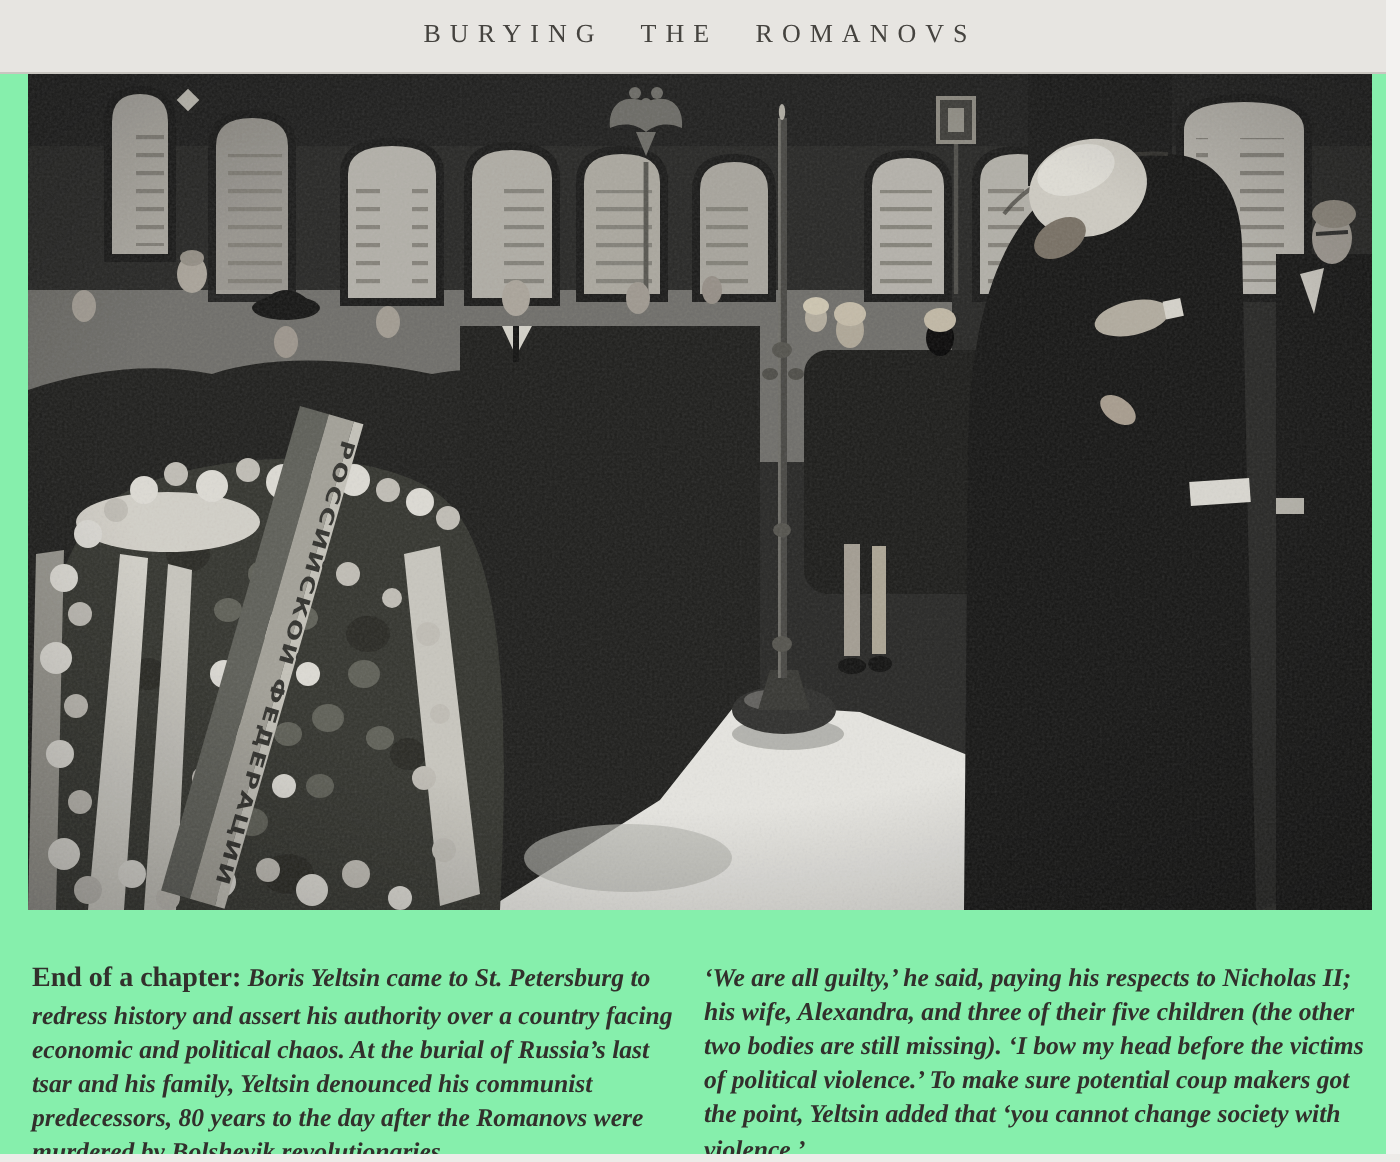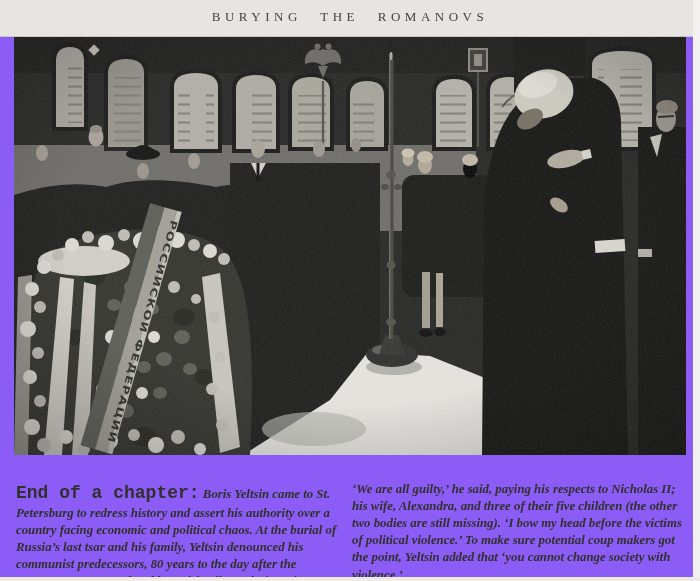--- a/index.html
+++ b/index.html
@@ -1,33 +1,33 @@
 <!DOCTYPE html>
 <html><head>
 <meta charset="utf-8">
 <style>
   html,body{margin:0;padding:0;background:#ffffff;}
-  .sheet{position:relative;width:700px;height:581px;background:#8b5cf6;overflow:hidden;
+  .sheet{position:relative;width:700px;height:581px;background:#86efac;overflow:hidden;
          font-family:"Liberation Serif", serif;}
   .edge-r{position:absolute;right:0;top:0;width:7px;height:100%;background:#f3f2f0;z-index:40;}
   .edge-b{position:absolute;left:0;bottom:0;width:100%;height:4px;background:#edebe8;z-index:40;}
   .masthead-band{position:absolute;left:0;top:0;width:100%;height:36px;background:#e7e5e1;
                  border-bottom:1px solid #c9c6c0;}
   .masthead{position:absolute;left:0;top:9px;width:100%;text-align:center;
             font-size:13px;font-weight:500;color:#45433f;
             letter-spacing:4.5px;word-spacing:11px;}
   .photo-wrap{position:absolute;left:14px;top:37px;width:672px;height:418px;background:#1d1d1b;}
   .photo-wrap svg{display:block;filter:blur(0.35px) contrast(0.97);}
   .caption{position:absolute;top:468px;color:#32302c;
            font-family:"Liberation Serif", serif;font-style:italic;font-weight:bold;
            font-size:12.8px;line-height:1.34;}
   .caption-left{left:16px;width:322px;}
   .caption-right{left:352px;width:334px;}
-  .caption .lead{font-style:normal;font-family:Liberation Mono, monospace;
-                 font-weight:bold;font-size:18px;}
+  .caption .lead{font-style:normal;font-family:Liberation Serif, serif;
+                 font-weight:bold;font-size:14px;}
 </style>
 </head>
 <body>
 
 <div class="sheet">
 
   <div class="masthead-band">
     <div class="masthead">BURYING THE ROMANOVS</div>
   </div>
 

